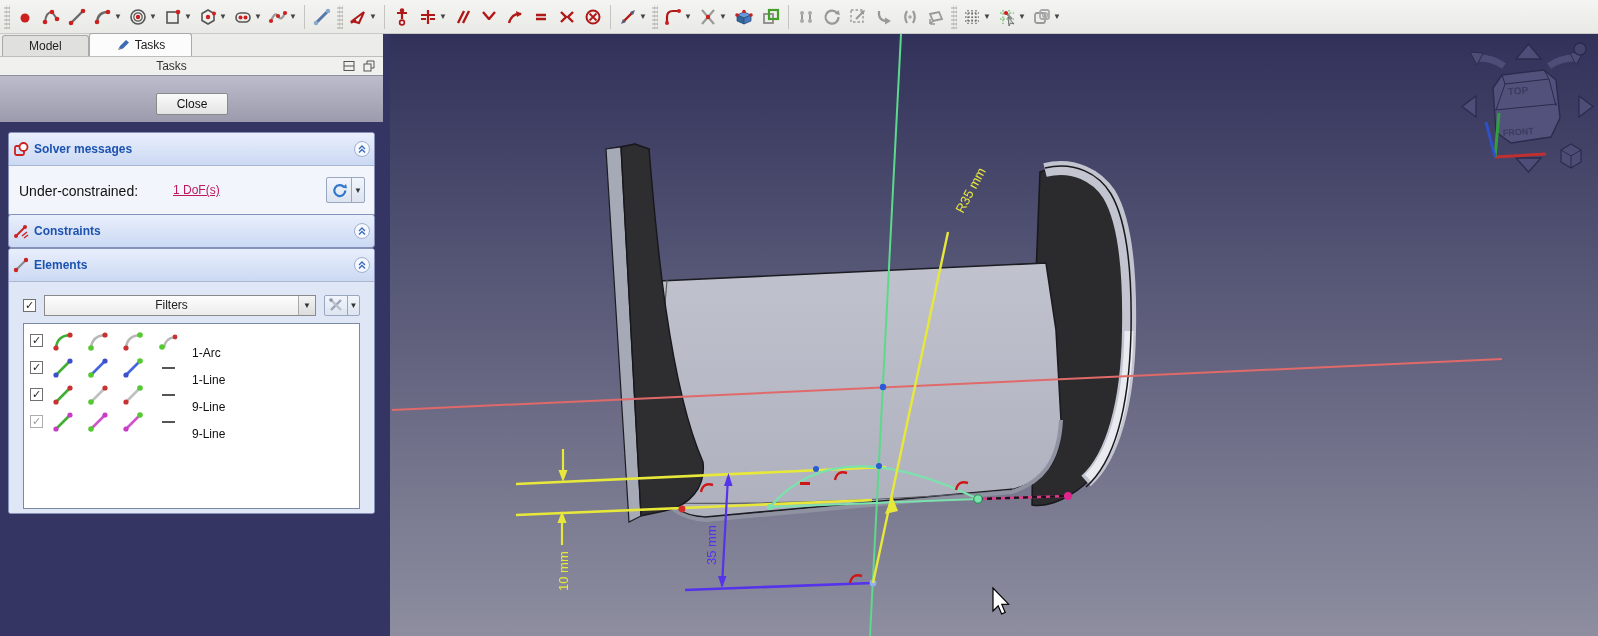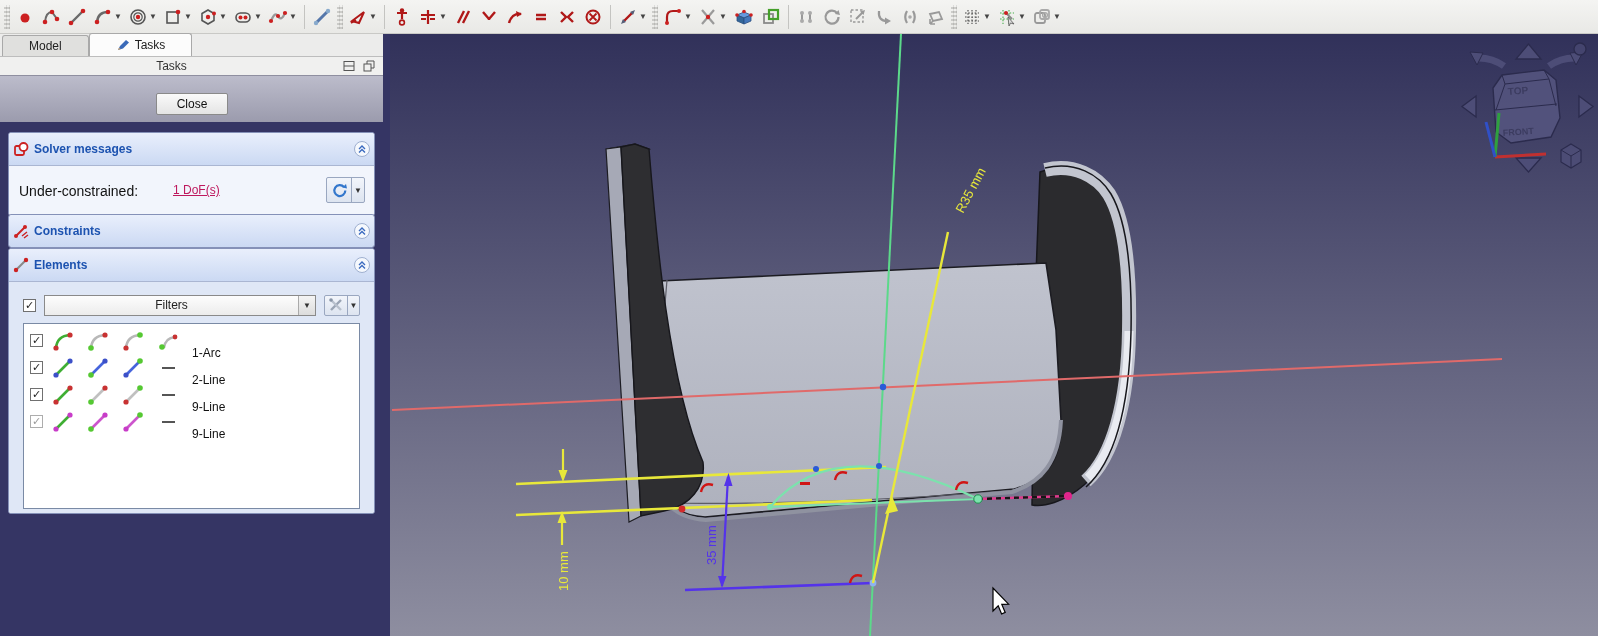--- a/index.html
+++ b/index.html
@@ -481,21 +481,21 @@
                 <circle cx="4" cy="18" r="2.8" fill="#55c832"></circle>
             </svg>
             <svg class="icon" viewBox="0 0 22 22">
               <path d="M4,18 L18,4" stroke="#4664dc" stroke-width="2.6"></path>
               <circle cx="4" cy="18" r="2.6" fill="#3c50c8"></circle>
                 <circle cx="18" cy="4" r="2.8" fill="#55c832"></circle>
             </svg>
             <span class="dashcell">
                 <span class="dashglyph"></span>
               </span>
-            <span class="lab">2-Line</span>
+            <span class="lab">1-Line</span>
           </div>
 
           <div class="elrow">
             <span class="checkbox cb">✓</span>
             <svg class="icon" viewBox="0 0 22 22">
               <path d="M4,18 L18,4" stroke="#3fae33" stroke-width="2.6"></path>
               <circle cx="4" cy="18" r="2.6" fill="#c83232"></circle>
                 <circle cx="18" cy="4" r="2.6" fill="#c83232"></circle>
             </svg>
             <svg class="icon" viewBox="0 0 22 22">

